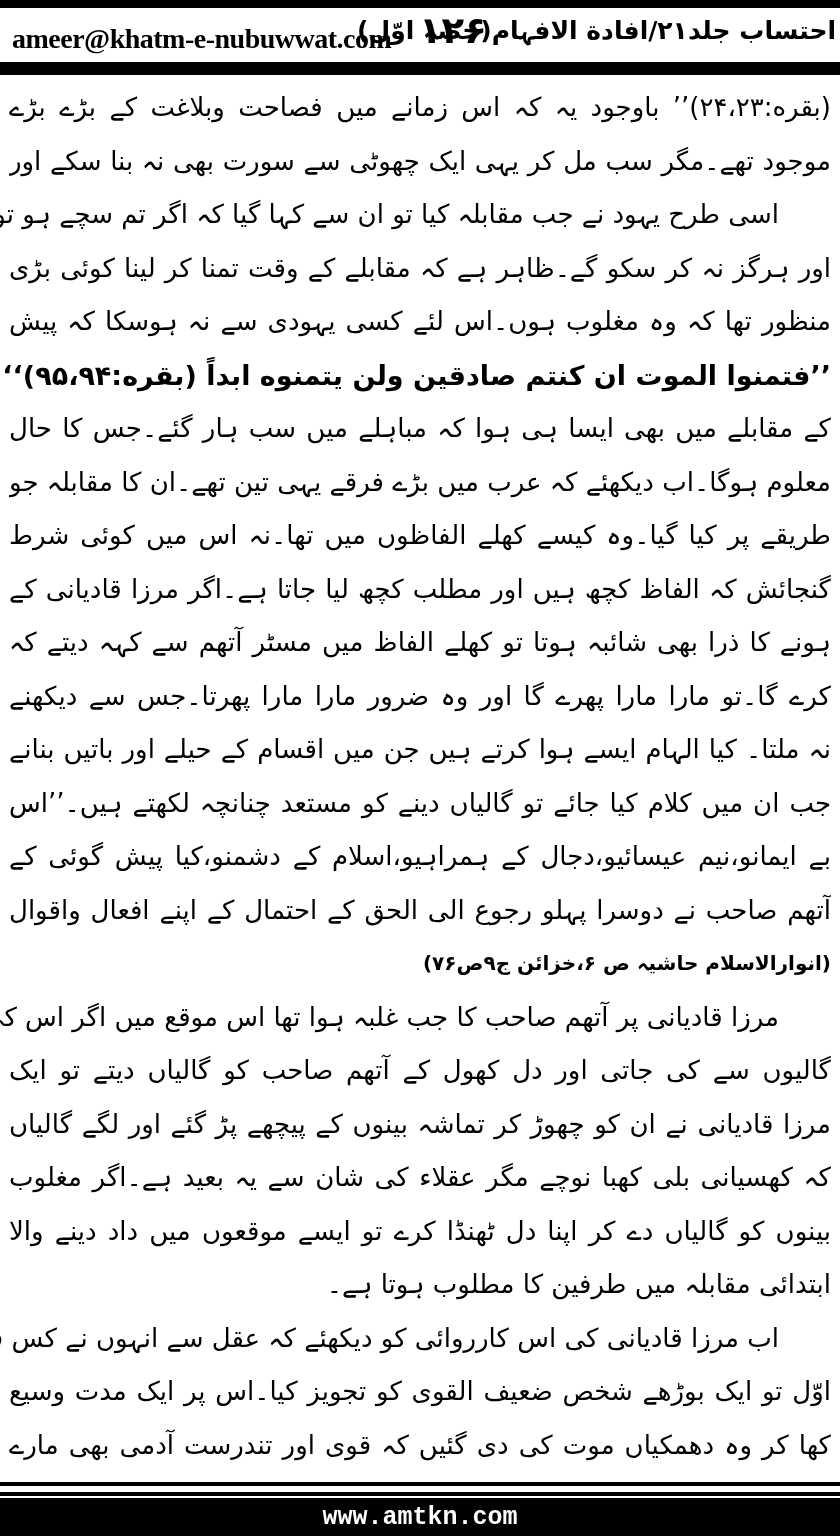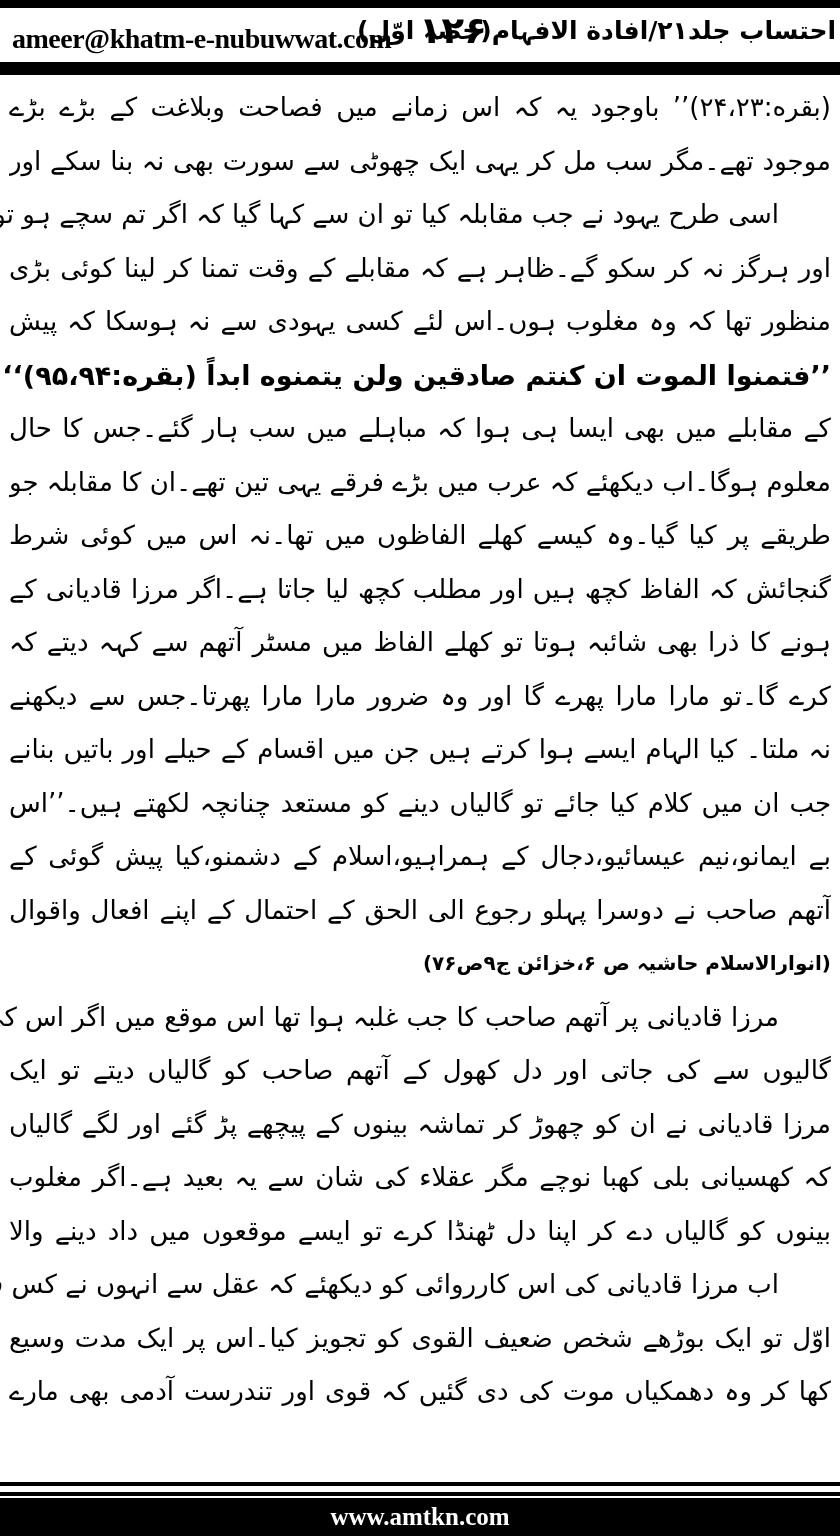--- a/index.html
+++ b/index.html
@@ -58,21 +58,21 @@
   .line.citation .cite-right{font-size:26px;}
   .line.citation .cite-left{font-size:20px;font-weight:bold;margin-left:20px;}
   .footer-rules{position:absolute;left:0;bottom:44px;width:100%;}
   .footer-rule-a{height:4px;background:#000;}
   .footer-rule-gap{height:6px;background:#fff;}
   .footer-rule-b{height:4px;background:#000;}
   .footer-bar{
     position:absolute;left:0;bottom:4px;width:100%;height:38px;
     background:#000;color:#fff;
     display:flex;justify-content:center;align-items:center;gap:40px;
-    font-family:Liberation Serif, serif;
+    font-family:Liberation Mono, monospace;
     font-weight:bold;font-size:25px;
   }
 </style>
 </head>
 <body>
 
 <div class="page">
 
   <div class="top-bar"></div>
 
@@ -102,20 +102,21 @@
       <div class="line just">بے ایمانو،نیم عیسائیو،دجال کے ہمراہیو،اسلام کے دشمنو،کیا پیش گوئی کے دو پہلو نہیں تھے۔پھر کیا</div>
       <div class="line just">آتھم صاحب نے دوسرا پہلو رجوع الی الحق کے احتمال کے اپنے افعال واقوال سے آپ قوی نہیں</div>
       <div class="line citation">
         <span class="cite-left">(انوارالاسلام حاشیہ ص ۶،خزائن ج۹ص۷۶)</span>
       </div>
       <div class="line indent">مرزا قادیانی پر آتھم صاحب کا جب غلبہ ہوا تھا اس موقع میں اگر اس کی مکافات</div>
       <div class="line just">گالیوں سے کی جاتی اور دل کھول کے آتھم صاحب کو گالیاں دیتے تو ایک مناسبت کی بات تھی۔مگر</div>
       <div class="line just">مرزا قادیانی نے ان کو چھوڑ کر تماشہ بینوں کے پیچھے پڑ گئے اور لگے گالیاں دینے اگرچہ یہ مشہور ہے</div>
       <div class="line just">کہ کھسیانی بلی کھبا نوچے مگر عقلاء کی شان سے یہ بعید ہے۔اگر مغلوب کو یہ حق دیا جائے کہ تماشہ</div>
       <div class="line just">بینوں کو گالیاں دے کر اپنا دل ٹھنڈا کرے تو ایسے موقعوں میں داد دینے والا کوئی نہ ملے گا۔ جو</div>
+      <div class="line end">ابتدائی مقابلہ میں طرفین کا مطلوب ہوتا ہے۔</div>
       <div class="line indent">اب مرزا قادیانی کی اس کارروائی کو دیکھئے کہ عقل سے انہوں نے کس قدر کام لیا۔</div>
       <div class="line just">اوّل تو ایک بوڑھے شخص ضعیف القوی کو تجویز کیا۔اس پر ایک مدت وسیع پندرہ مہینے کی،پھر قسمیں</div>
       <div class="line just">کھا کر وہ دھمکیاں موت کی دی گئیں کہ قوی اور تندرست آدمی بھی مارے فکر کے بیمار اور قوت واہمہ</div>
     </main>
 
   <div class="footer-rules">
     <div class="footer-rule-a"></div>
     <div class="footer-rule-gap"></div>
     <div class="footer-rule-b"></div>
   </div>

